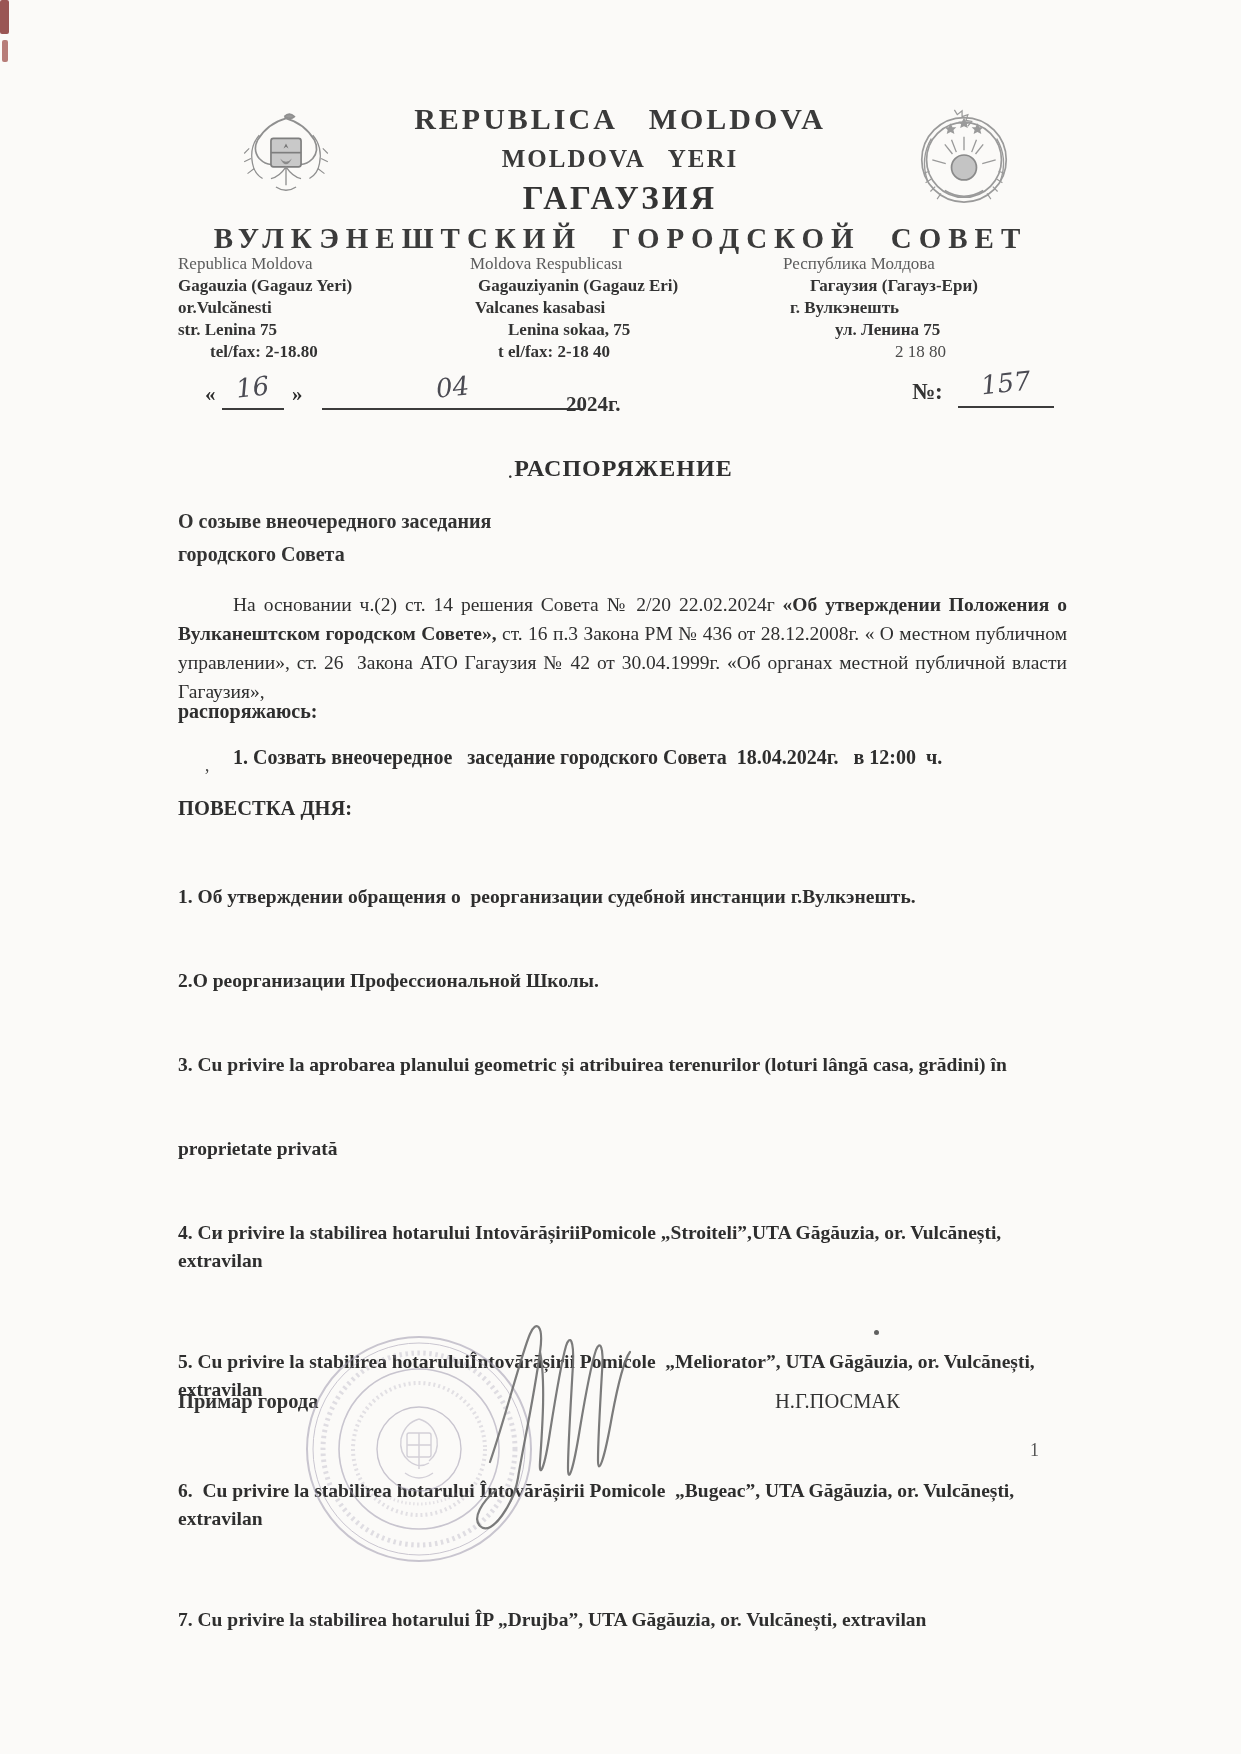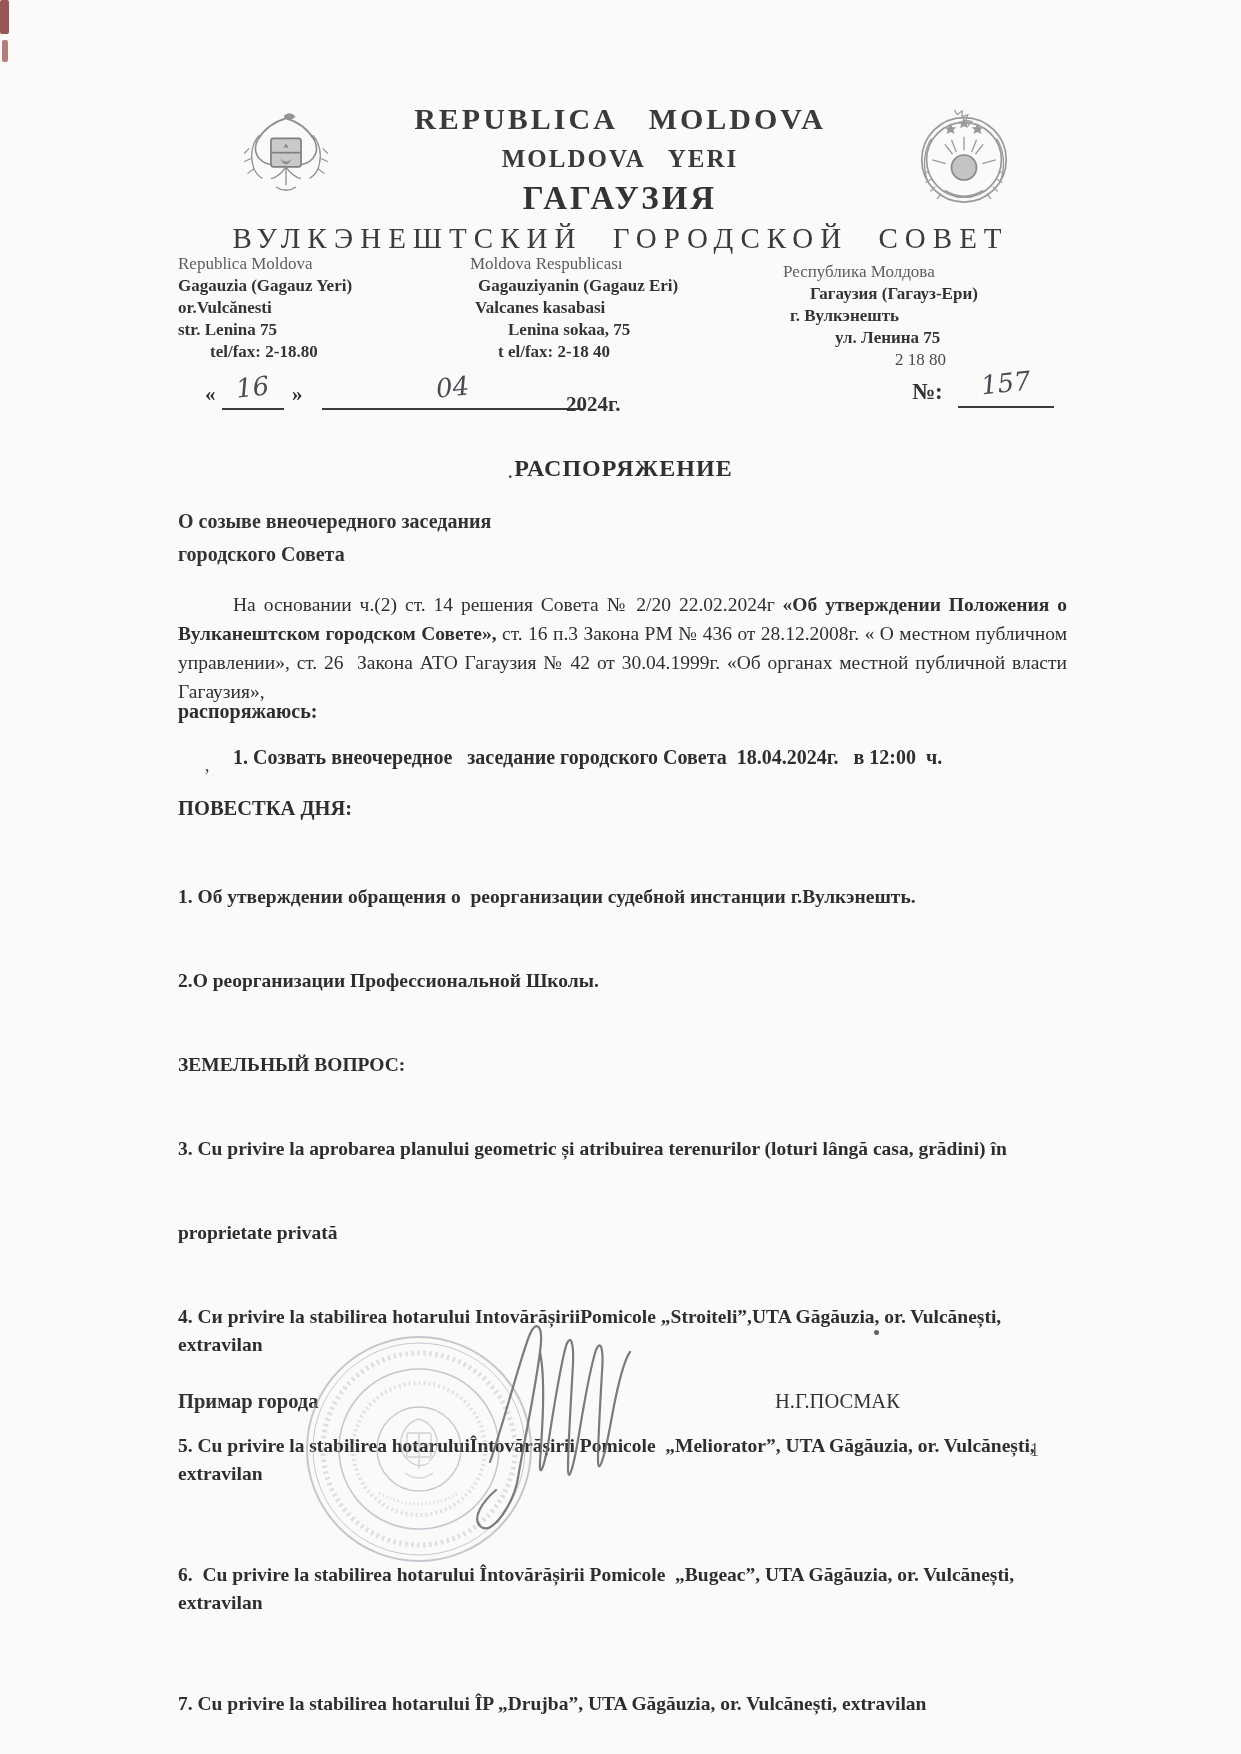--- a/index.html
+++ b/index.html
@@ -20,30 +20,30 @@
   .artifact-red1{left:0;top:2;width:9px;height:34px;background:#7a1f1d;opacity:.75;border-radius:2px;}
   .artifact-red2{left:2px;top:40px;width:6px;height:22px;background:#8a2a24;opacity:.6;border-radius:2px;}
   .artifact-apostrophe{left:204px;top:766px;font-size:18px;color:#444;}
   .artifact-dot{left:874px;top:1330px;width:5px;height:5px;background:#3a3a3a;border-radius:50%;opacity:.8;}
 
   
   .header-center{left:300px;top:104px;width:640px;text-align:center;line-height:1;}
   .hdr-line1{font-size:30px;font-weight:700;letter-spacing:3px;word-spacing:22px;color:#3a3a3a;}
   .hdr-line2{font-size:25px;font-weight:700;letter-spacing:2px;word-spacing:16px;margin-top:12px;color:#3a3a3a;}
   .hdr-line3{font-size:33px;font-weight:700;letter-spacing:3px;margin-top:11px;color:#333;}
-  .council{left:0;top:222px;width:1241px;text-align:center;font-size:29px;font-weight:400;letter-spacing:7px;word-spacing:16px;color:#3b3b3b;}
+  .council{left:0;top:222px;width:1241px;text-align:center;font-size:29px;font-weight:700;letter-spacing:7px;word-spacing:16px;color:#3b3b3b;}
 
   .emblem-left{left:232px;top:110px;width:108px;height:92px;}
   .emblem-right{left:916px;top:104px;width:96px;height:102px;}
 
   
   .addr{top:253px;font-size:17px;line-height:22px;color:#3f3f3f;}
   .addr-left{left:178px;width:290px;}
   .addr-center{left:470px;width:300px;}
-  .addr-right{left:783px;width:280px;margin-top:8px;}
+  .addr-right{left:783px;width:280px;}
   .addr .rg{font-weight:400;color:#5c5c5c;}
   .addr .bd{font-weight:700;color:#333;}
   .addr-left .i4{text-indent:0;}
   .addr-left .i5{text-indent:32px;}
   .addr-center .i2{text-indent:8px;}
   .addr-center .i3{text-indent:5px;}
   .addr-center .i4{text-indent:38px;}
   .addr-center .i5{text-indent:28px;}
   .addr-right .i2{text-indent:27px;}
   .addr-right .i3{text-indent:7px;}
@@ -181,21 +181,20 @@
 
   <div class="abs body-par prewrap"><span>На основании ч.(2) ст. 14 решения Совета № 2/20 22.02.2024г </span><span class="bold">«Об утверждении Положения о Вулканештском городском Совете»,</span><span> ст. 16 п.3 Закона РМ № 436 от 28.12.2008г. « О местном публичном управлении», ст. 26  Закона АТО Гагаузия № 42 от 30.04.1999г. «Об органах местной публичной власти Гагаузия»,</span></div>
 
   <div class="abs decree-word">распоряжаюсь:</div>
   <div class="abs item1 prewrap">1. Созвать внеочередное   заседание городского Совета  18.04.2024г.   в 12:00  ч.</div>
 
   <div class="abs agenda-heading">ПОВЕСТКА ДНЯ:</div>
   <div class="abs agenda prewrap">
     <div class="ag-item">1. Об утверждении обращения о  реорганизации судебной инстанции г.Вулкэнешть.</div>
     <div class="ag-item">2.О реорганизации Профессиональной Школы.</div>
-    <div class="ag-item">ЗЕМЕЛЬНЫЙ ВОПРОС:</div>
     <div class="ag-item">3. Cu privire la aprobarea planului geometric și atribuirea terenurilor (loturi lângă casa, grădini) în</div>
     <div class="ag-item">proprietate privată</div>
     <div class="ag-item">4. Cи privire la stabilirea hotarului IntovărășiriiPomicole „Stroiteli”,UTA Găgăuzia, or. Vulcănești, extravilan</div>
     <div class="ag-item gap">5. Cu privire la stabilirea hotaruluiÎntovărășirii Pomicole  „Meliorator”, UTA Găgăuzia, or. Vulcănești, extravilan</div>
     <div class="ag-item gap">6.  Cu privire la stabilirea hotarului Întovărășirii Pomicole  „Bugeac”, UTA Găgăuzia, or. Vulcănești, extravilan</div>
     <div class="ag-item gap">7. Cu privire la stabilirea hotarului ÎP „Drujba”, UTA Găgăuzia, or. Vulcănești, extravilan</div>
     
   </div>
 
   <div class="abs sig-role">Примар города</div>

